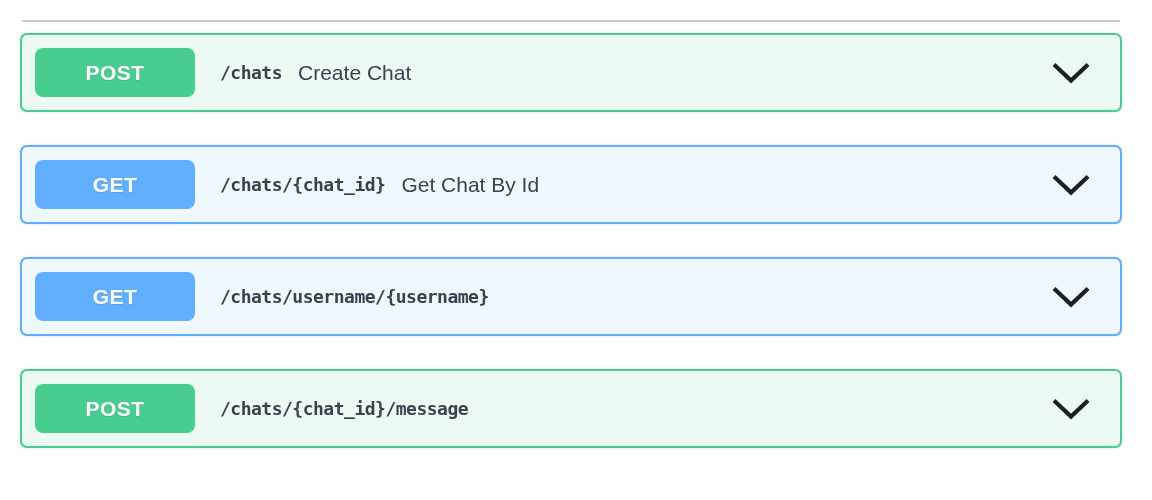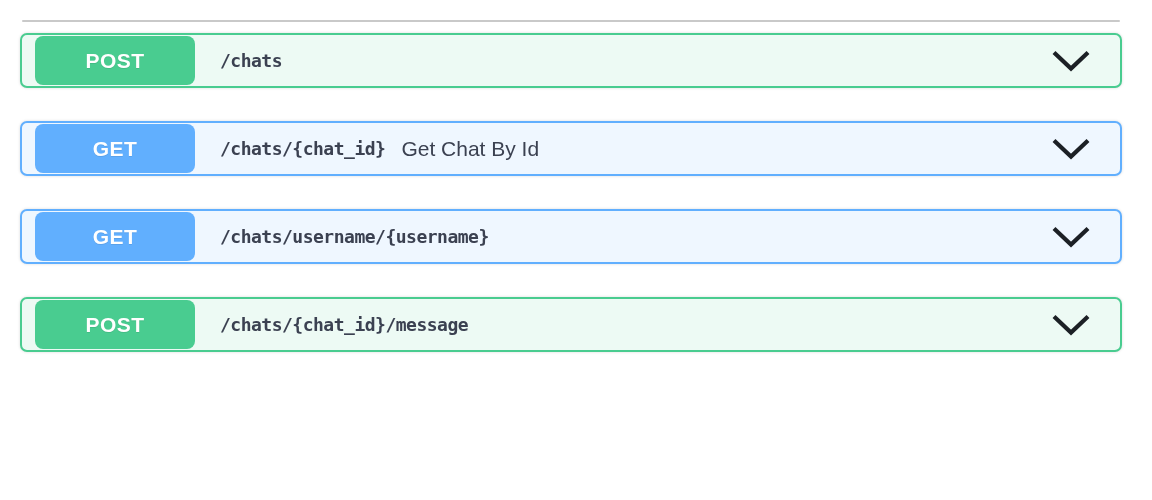--- a/index.html
+++ b/index.html
@@ -15,21 +15,21 @@
     padding-left: 20px;
     width: 1122px;
   }
   .section-divider {
     height: 2px;
     background: var(--divider, #c9c9c9);
     margin: 0 2px 11px 2px;
     border-radius: 1px;
   }
   .opblock {
-    height: 55px;
+    height: 79px;
     border: 2px solid;
     border-radius: 7px;
     display: flex;
     align-items: center;
     padding: 0 29px 0 13px;
     margin-bottom: 33px;
     box-shadow: 0 0 3px rgba(0,0,0,.15);
     cursor: pointer;
   }
   .opblock.post {
@@ -81,20 +81,21 @@
 </style>
 </head>
 <body>
 
 <div class="page">
   <div class="section-divider"></div>
   <div id="opblock-container">
   <div class="opblock post">
     <span class="method-badge">POST</span>
     <span class="endpoint-path">/chats</span>
+    <span class="endpoint-summary">Create Chat</span>
     <span class="expand-arrow" style="color: rgb(28, 32, 37);">
       <svg width="40" height="22" viewBox="0 0 40 22">
         <path d="M3 2.5 L20 18.5 L37 2.5" fill="none" stroke="currentColor" stroke-width="4.2"></path>
       </svg>
     </span>
   </div>
 
   <div class="opblock get">
     <span class="method-badge">GET</span>
     <span class="endpoint-path">/chats/{chat_id}</span>

